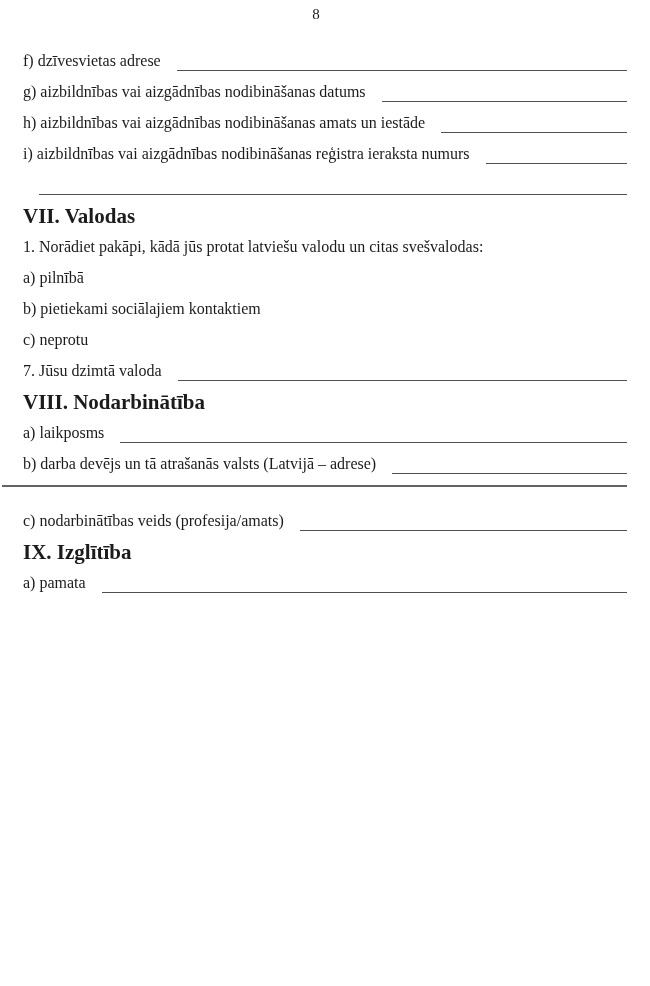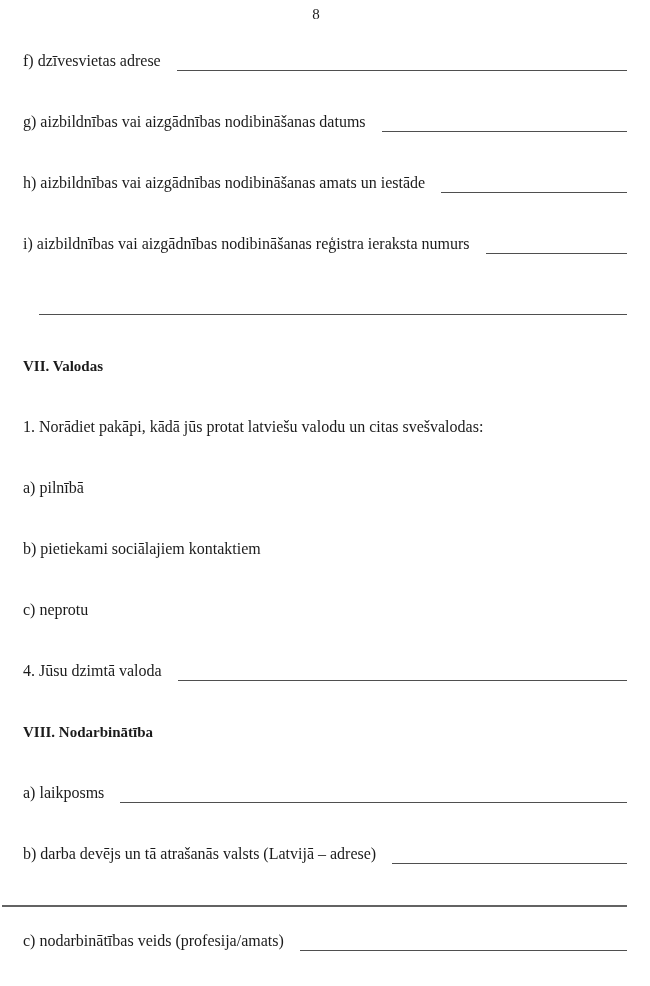--- a/index.html
+++ b/index.html
@@ -23,34 +23,34 @@
   .page {
     position: absolute;
     top: 51px;
     left: 23px;
     right: 23px;
   }
   .row {
     display: flex;
     align-items: stretch;
     height: 20px;
-    margin-bottom: 41px;
+    margin-bottom: 11px;
     font-size: 16px;
     line-height: 20px;
     white-space: nowrap;
   }
   .row .label { flex: 0 0 auto; }
   .row .blank {
     flex: 1 1 auto;
     margin-left: 16px;
     border-bottom: 1px solid #4f4f4f;
   }
   .row.heading .label {
     font-weight: bold;
-    font-size: 15px;
+    font-size: 21px;
   }
   .row.rule-row {
     height: 4px;
     margin-bottom: 22px;
   }
   .row.rule-row .rule-line {
     flex: 1 1 auto;
     margin-left: -21px;
     border-top: 2px solid #636363;
   }
@@ -89,21 +89,21 @@
     <div class="row text">
       <span class="label">a) pilnībā</span>
     </div>
     <div class="row text">
       <span class="label">b) pietiekami sociālajiem kontaktiem</span>
     </div>
     <div class="row text">
       <span class="label">c) neprotu</span>
     </div>
     <div class="row field">
-      <span class="label">4. Jūsu dzimtā valoda</span>
+      <span class="label">7. Jūsu dzimtā valoda</span>
       <span class="blank"></span>
     </div>
     <div class="row heading">
       <span class="label">VIII. Nodarbinātība</span>
     </div>
     <div class="row field">
       <span class="label">a) laikposms</span>
       <span class="blank"></span>
     </div>
     <div class="row field">

